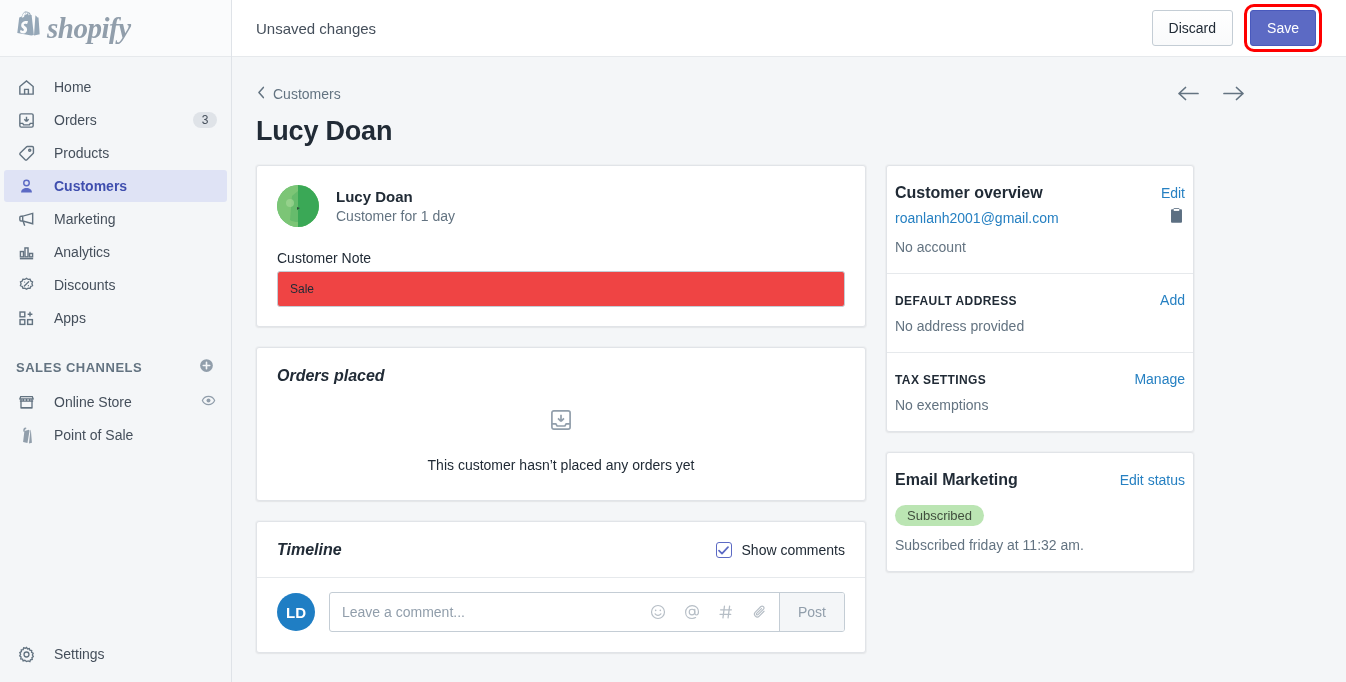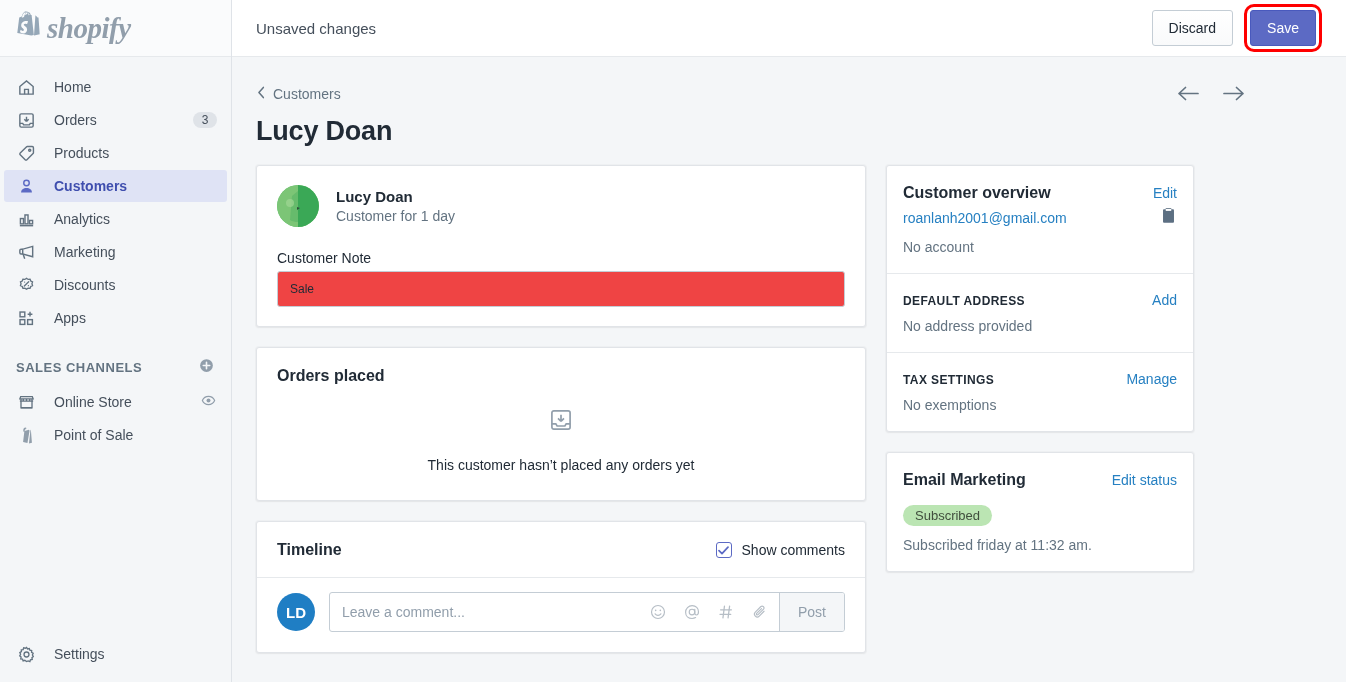--- a/index.html
+++ b/index.html
@@ -138,21 +138,21 @@
   .field-label { font-size: 14px; color: #212b36; margin-top: 23px; margin-bottom: 5px; }
   .text-input {
     width: 100%; height: 36px;
     border: 1px solid #c4cdd5; border-radius: 3px;
     padding: 4px 12px; font-size: 12px; color: #212b36;
     font-family: "Liberation Sans", sans-serif;
     background: #ef4444;
   }
   .text-input::placeholder { color: #919eab; }
 
-  .card-title { font-size: 16px; font-weight: 700; color: #212b36; }
+  .card-title { font-size: 16px; font-weight: 700; color: #212b36; font-style: italic; }
   .empty-orders { text-align: center; padding: 22px 0 8px 0; }
   .empty-orders .msg { font-size: 14px; color: #212b36; margin-top: 20px; }
 
   .timeline-head {
     display: flex; align-items: center;
     padding: 19px 20px 18px 20px;
     border-bottom: 1px solid #e6e9ec;
   }
   .show-comments { display: flex; align-items: center; gap: 10px; margin-left: auto; cursor: pointer; }
   .chk {
@@ -178,21 +178,21 @@
   .comment-tools { display: flex; align-items: center; gap: 16px; padding-right: 10px; }
   .tool-ico { cursor: pointer; color: #b6bec6; display:flex; }
   .post-btn {
     height: 38px; padding: 0 18px; background: #f4f6f8;
     border-left: 1px solid #c4cdd5;
     display: flex; align-items: center; font-size: 14px; color: #919eab;
     cursor: default;
   }
 
   
-  .side-card-section { padding: 18px 16px; }
+  .side-card-section { padding: 18px 8px; }
   .side-card-section + .side-card-section { border-top: 1px solid #e6e9ec; }
   .side-head { display: flex; align-items: baseline; }
   .side-title { font-size: 16px; font-weight: 700; color: #212b36; }
   .side-sub { font-size: 12px; font-weight: 700; color: #212b36; letter-spacing: 0.4px; text-transform: uppercase; }
   .side-link { margin-left: auto; font-size: 14px; color: #2680c2; cursor: pointer; }
   .email-row { display: flex; align-items: center; margin-top: 5px; }
   .email-link { font-size: 14px; color: #2680c2; cursor: pointer; }
   .copy-ico { margin-left: auto; cursor: pointer; }
   .muted { font-size: 14px; color: #637381; margin-top: 10px; }
   .pill {
@@ -260,38 +260,38 @@
               <circle cx="10" cy="6.3" r="2.9"></circle>
               <path d="M4.3 16.2c0-2.8 2.5-4.6 5.7-4.6s5.7 1.8 5.7 4.6" fill="#5c6ac4" stroke="none"></path>
             </svg>
         </span>
         <span class="lbl">Customers</span>
       </div>
 
       <div class="nav-item">
         <span class="ico">
           <svg width="19" height="19" viewBox="0 0 20 20" fill="none" stroke="#637381" stroke-width="1.5">
+              <path d="M16.5 3.5v11L6 11.5V6.5l10.5-3z"></path>
+              <path d="M6 6.5H4.2A1.2 1.2 0 003 7.7v2.6c0 .66.54 1.2 1.2 1.2H6"></path>
+              <path d="M6.5 11.8l1.6 4.7"></path>
+            </svg>
+        </span>
+        <span class="lbl">Marketing</span>
+      </div>
+
+      <div class="nav-item">
+        <span class="ico">
+          <svg width="19" height="19" viewBox="0 0 20 20" fill="none" stroke="#637381" stroke-width="1.5">
               <path d="M3 16.5h14"></path>
               <rect x="3.6" y="9" width="3.2" height="5.6"></rect>
               <rect x="8.4" y="5.2" width="3.2" height="9.4"></rect>
               <rect x="13.2" y="11" width="3.2" height="3.6"></rect>
             </svg>
         </span>
         <span class="lbl">Analytics</span>
-      </div>
-
-      <div class="nav-item">
-        <span class="ico">
-          <svg width="19" height="19" viewBox="0 0 20 20" fill="none" stroke="#637381" stroke-width="1.5">
-              <path d="M16.5 3.5v11L6 11.5V6.5l10.5-3z"></path>
-              <path d="M6 6.5H4.2A1.2 1.2 0 003 7.7v2.6c0 .66.54 1.2 1.2 1.2H6"></path>
-              <path d="M6.5 11.8l1.6 4.7"></path>
-            </svg>
-        </span>
-        <span class="lbl">Marketing</span>
       </div>
 
       <div class="nav-item">
         <span class="ico">
           <svg width="19" height="19" viewBox="0 0 20 20" fill="none" stroke="#637381" stroke-width="1.4">
               <path d="M10 2.4l1.7 1.2 2.05-.2.75 1.93 1.85.9-.62 1.97.62 1.97-1.85.9-.75 1.93-2.05-.2L10 14l-1.7-1.2-2.05.2-.75-1.93-1.85-.9.62-1.97-.62-1.97 1.85-.9.75-1.93 2.05.2L10 2.4z"></path>
               <path d="M8 6.4h.01M12 10.2h.01M12.3 6.1l-4.6 4.4" stroke-linecap="round"></path>
             </svg>
         </span>
         <span class="lbl">Discounts</span>

